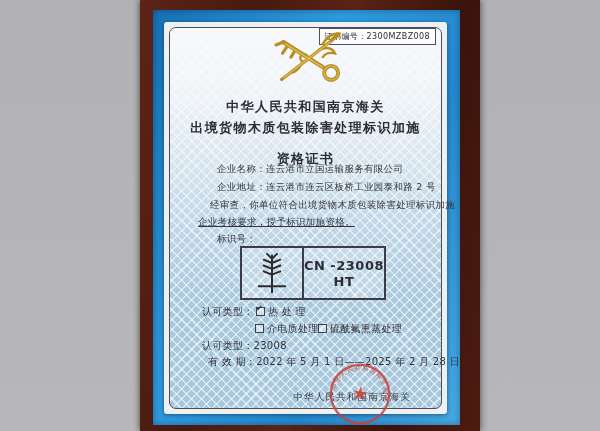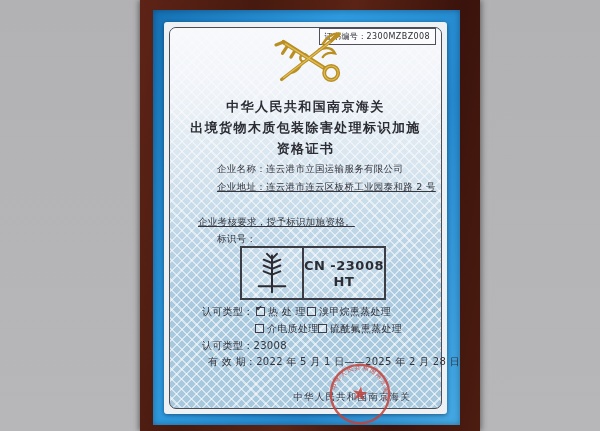--- a/index.html
+++ b/index.html
@@ -45,23 +45,23 @@
       rgba(255,255,255,0) 74%);
   }
   .abs{position:absolute;z-index:3;}
   .cert-no{
     top:6px;right:11px;border:1px solid #50505a;background:rgba(255,255,255,.55);
     padding:2px 5px;font-size:8px;color:#2b2c33;letter-spacing:.4px;white-space:nowrap;
   }
   .emblem{top:7px;left:50%;transform:translateX(-52%);width:98px;height:58px;}
   .title{left:0;right:0;text-align:center;font-size:13px;font-weight:bold;
          color:#2c2d35;letter-spacing:1.4px;white-space:nowrap;}
-  .t1{top:76px;} .t2{top:97px;} .t3{top:118px;}
+  .t1{top:76px;} .t2{top:97px;} .t3{top:128px;}
   .bodyline{font-size:9.5px;color:#34353d;white-space:nowrap;letter-spacing:.3px;}
-  .l-name{left:53px;top:141px;} .l-addr{left:53px;top:159px;text-decoration:underline;}
+  .l-name{left:53px;top:141px;} .l-addr{left:53px;top:159px;}
   .l-rev1{left:46px;top:177px;} .l-rev2{left:34px;top:194px;text-decoration:underline;}
   .l-mark{left:53px;top:211px;}
   
   .mark-box{
     left:76px;top:224px;width:142px;height:50px;border:2px solid #3c3c44;
     display:flex;background:rgba(255,255,255,.18);
   }
   .mark-cell-l{width:62px;border-right:2px solid #3c3c44;display:flex;align-items:center;justify-content:center;}
   .mark-cell-r{flex:1;display:flex;flex-direction:column;align-items:center;justify-content:center;gap:1px;}
   .mark-code{font-size:13px;font-weight:bold;color:#2c2d34;letter-spacing:.5px;white-space:nowrap;}
@@ -107,20 +107,21 @@
             <circle cx="79" cy="47" r="7.5" stroke-width="1.2"></circle>
           </g>
         </svg>
 
         <div class="abs title t1">中华人民共和国南京海关</div>
         <div class="abs title t2">出境货物木质包装除害处理标识加施</div>
         <div class="abs title t3">资格证书</div>
 
         <div class="abs bodyline l-name">企业名称：连云港市立国运输服务有限公司</div>
         <div class="abs bodyline l-addr">企业地址：连云港市连云区板桥工业园泰和路 2 号</div>
+        <div class="abs bodyline l-rev1">经审查，你单位符合出境货物木质包装除害处理标识加施</div>
         <div class="abs bodyline l-rev2">企业考核要求，授予标识加施资格。</div>
         <div class="abs bodyline l-mark">标识号：</div>
 
         <div class="abs mark-box">
           <div class="mark-cell-l">
             <svg width="40" height="46" viewBox="0 0 48 52">
               <g stroke="#2c2c32" fill="none" stroke-width="2.4" stroke-linecap="round">
                 <path d="M24,5 V42"></path>
                 <path d="M24,9 L18,3"></path>
                   <path d="M24,9 L30,3"></path>
@@ -137,23 +138,20 @@
           </div>
           <div class="mark-cell-r">
             <div class="mark-code">CN -23008</div>
             <div class="mark-code">HT</div>
           </div>
         </div>
 
         <span class="abs cbrow" style="left:38px;top:283px">认可类型：</span>
         <span class="abs cbrow" style="left:92px;top:283px">
           <i class="cb checked"></i><span>热 处 理</span>
-        </span>
-        <span class="abs cbrow" style="left:143px;top:283px">
-          <i class="cb"></i><span>溴甲烷熏蒸处理</span>
         </span>
         <span class="abs cbrow" style="left:91px;top:300px">
           <i class="cb"></i><span>介电质处理</span>
         </span>
         <span class="abs cbrow" style="left:154px;top:300px">
           <i class="cb"></i><span>硫酰氟熏蒸处理</span>
         </span>
 
         <span class="abs cbrow" style="left:38px;top:317px">
           <span>认可类型：</span><span>23008</span>

